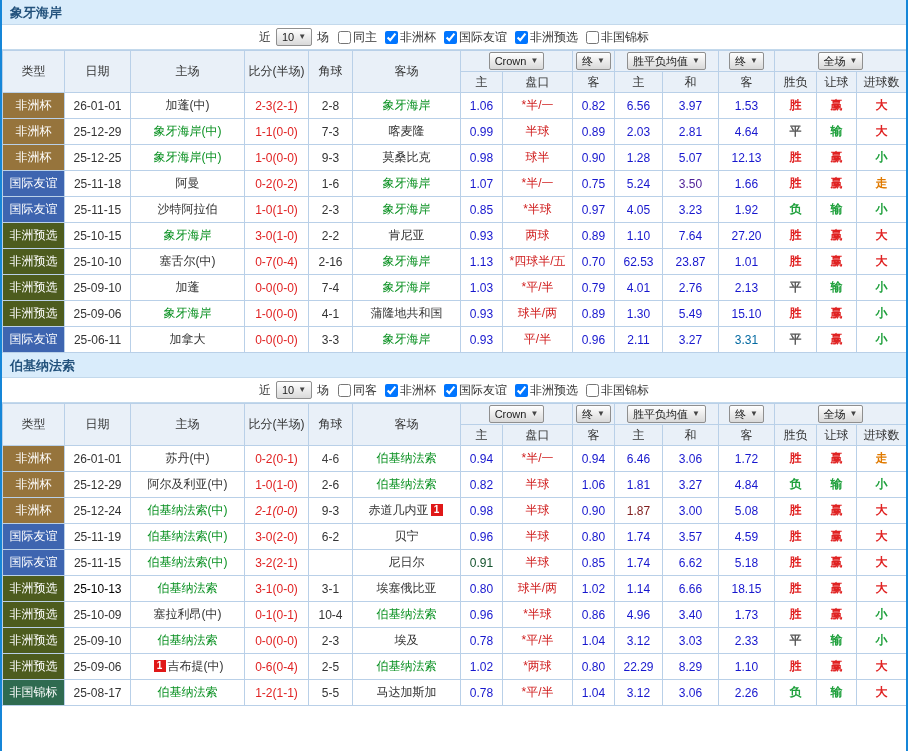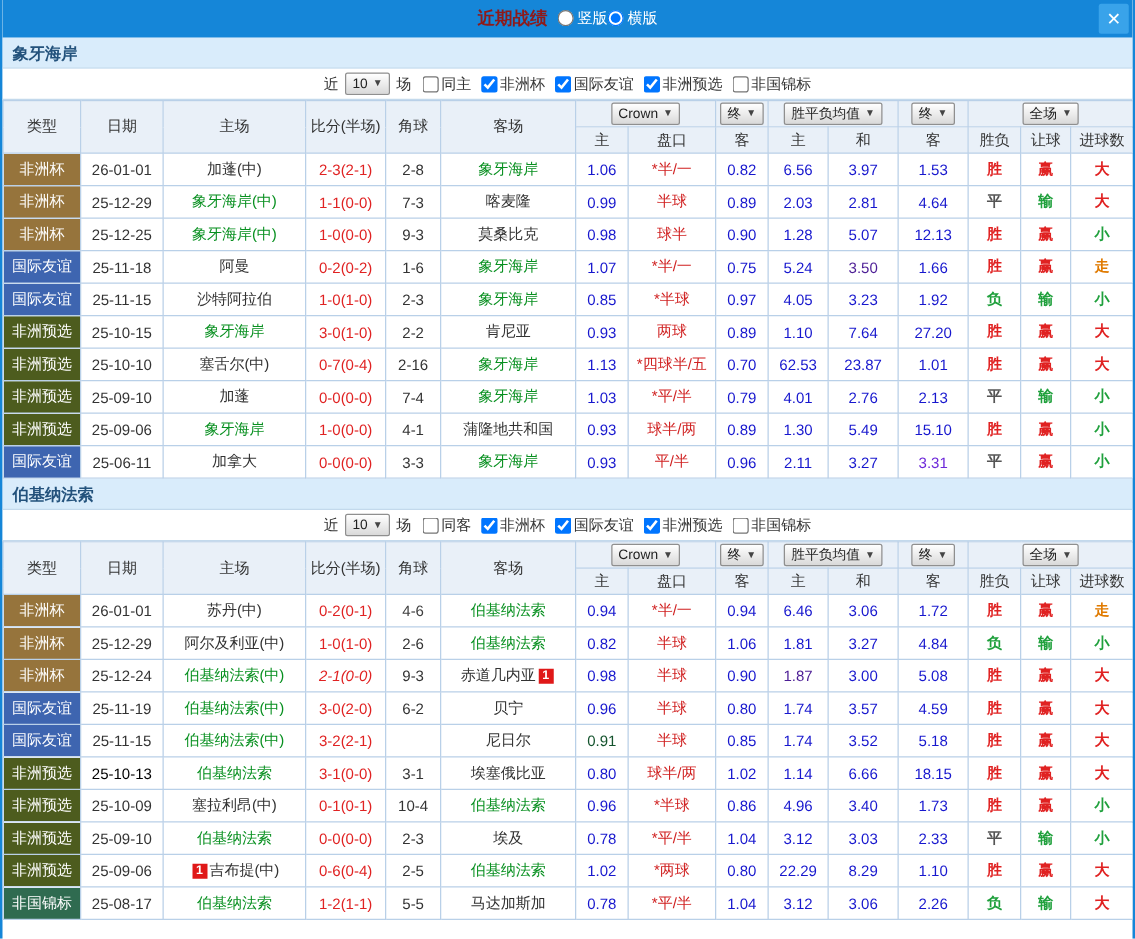--- a/index.html
+++ b/index.html
@@ -29,25 +29,20 @@
   .card-badge { display:inline-block; width:12px; height:12px; line-height:12px; background:#E01818; color:#fff; font-size:10px; font-weight:bold; vertical-align:1px; margin:0 2px; }
 
   .summary { height:23px; display:flex; align-items:center; justify-content:center; border-bottom:1px solid #C3D9EC; }
   .summary span { white-space:pre; }
 </style>
 </head>
 <body>
 
 <div class="window">
 
-  <div class="titlebar">
-    <span class="title">近期战绩</span>
-    <span id="layout-radios"><label><input type="radio" name="layout" style="">竖版</label><label><input type="radio" name="layout" checked="" style="">横版</label></span>
-    <span class="close-btn">✕</span>
-  </div>
 
   <div class="section">
     <div class="section-title">象牙海岸</div>
     <div class="filter-bar">
       <span>近</span>
       <span class="select-box">
           <span>10</span>
           <span class="arrow">▼</span>
         </span>
       <span>场</span>
@@ -277,21 +272,21 @@
             <td style="color: rgb(51, 51, 51);">25-06-11</td>
             <td><span>加拿大</span></td>
             <td style="color: rgb(224, 34, 34);">0-0(0-0)</td>
             <td style="color: rgb(51, 51, 51);">3-3</td>
             <td><span style="color: rgb(8, 144, 32);">象牙海岸</span></td>
             <td style="color: rgb(23, 23, 206);">0.93</td>
             <td style="color: rgb(208, 32, 32);">平/半</td>
             <td style="color: rgb(23, 23, 206);">0.96</td>
             <td style="color: rgb(23, 23, 206);">2.11</td>
             <td style="color: rgb(23, 23, 206);">3.27</td>
-            <td style="color: #6d28d9;">3.31</td>
+            <td style="color: #0369a1;">3.31</td>
             <td class="bold" style="color: rgb(85, 85, 85);">平</td>
             <td class="bold" style="color: rgb(224, 34, 34);">赢</td>
             <td class="bold" style="color: rgb(31, 160, 60);">小</td>
           </tr>
         </tbody>
     </table>
   </div>
 
   <div class="section">
     <div class="section-title">伯基纳法索</div>
@@ -407,21 +402,21 @@
           <tr>
             <td class="type-cell" style="color: rgb(255, 255, 255); background: rgb(150, 116, 60);">非洲杯</td>
             <td style="color: rgb(51, 51, 51);">25-12-24</td>
             <td><span style="color: rgb(8, 144, 32);">伯基纳法索(中)</span></td>
             <td style="color: rgb(224, 34, 34); font-style: italic;">2-1(0-0)</td>
             <td style="color: rgb(51, 51, 51);">9-3</td>
             <td><span>赤道几内亚</span><span class="card-badge">1</span></td>
             <td style="color: rgb(23, 23, 206);">0.98</td>
             <td style="color: rgb(208, 32, 32);">半球</td>
             <td style="color: rgb(23, 23, 206);">0.90</td>
-            <td style="color: #4c1d95;">1.87</td>
+            <td style="color: #7f1d1d;">1.87</td>
             <td style="color: rgb(23, 23, 206);">3.00</td>
             <td style="color: rgb(23, 23, 206);">5.08</td>
             <td class="bold" style="color: rgb(224, 34, 34);">胜</td>
             <td class="bold" style="color: rgb(224, 34, 34);">赢</td>
             <td class="bold" style="color: rgb(224, 34, 34);">大</td>
           </tr>
           <tr>
             <td class="type-cell" style="color: rgb(255, 255, 255); background: rgb(62, 101, 176);">国际友谊</td>
             <td style="color: rgb(51, 51, 51);">25-11-19</td>
             <td><span style="color: rgb(8, 144, 32);">伯基纳法索(中)</span></td>
@@ -442,21 +437,21 @@
             <td class="type-cell" style="color: rgb(255, 255, 255); background: rgb(62, 101, 176);">国际友谊</td>
             <td style="color: rgb(51, 51, 51);">25-11-15</td>
             <td><span style="color: rgb(8, 144, 32);">伯基纳法索(中)</span></td>
             <td style="color: rgb(224, 34, 34);">3-2(2-1)</td>
             <td style="color: rgb(51, 51, 51);"></td>
             <td><span>尼日尔</span></td>
             <td style="color: #14532d;">0.91</td>
             <td style="color: rgb(208, 32, 32);">半球</td>
             <td style="color: rgb(23, 23, 206);">0.85</td>
             <td style="color: rgb(23, 23, 206);">1.74</td>
-            <td style="color: rgb(23, 23, 206);">3.52</td>
+            <td style="color: rgb(23, 23, 206);">6.62</td>
             <td style="color: rgb(23, 23, 206);">5.18</td>
             <td class="bold" style="color: rgb(224, 34, 34);">胜</td>
             <td class="bold" style="color: rgb(224, 34, 34);">赢</td>
             <td class="bold" style="color: rgb(224, 34, 34);">大</td>
           </tr>
           <tr>
             <td class="type-cell" style="color: rgb(255, 255, 255); background: rgb(77, 92, 30);">非洲预选</td>
             <td style="color: #000000;">25-10-13</td>
             <td><span style="color: rgb(8, 144, 32);">伯基纳法索</span></td>
             <td style="color: rgb(224, 34, 34);">3-1(0-0)</td>

